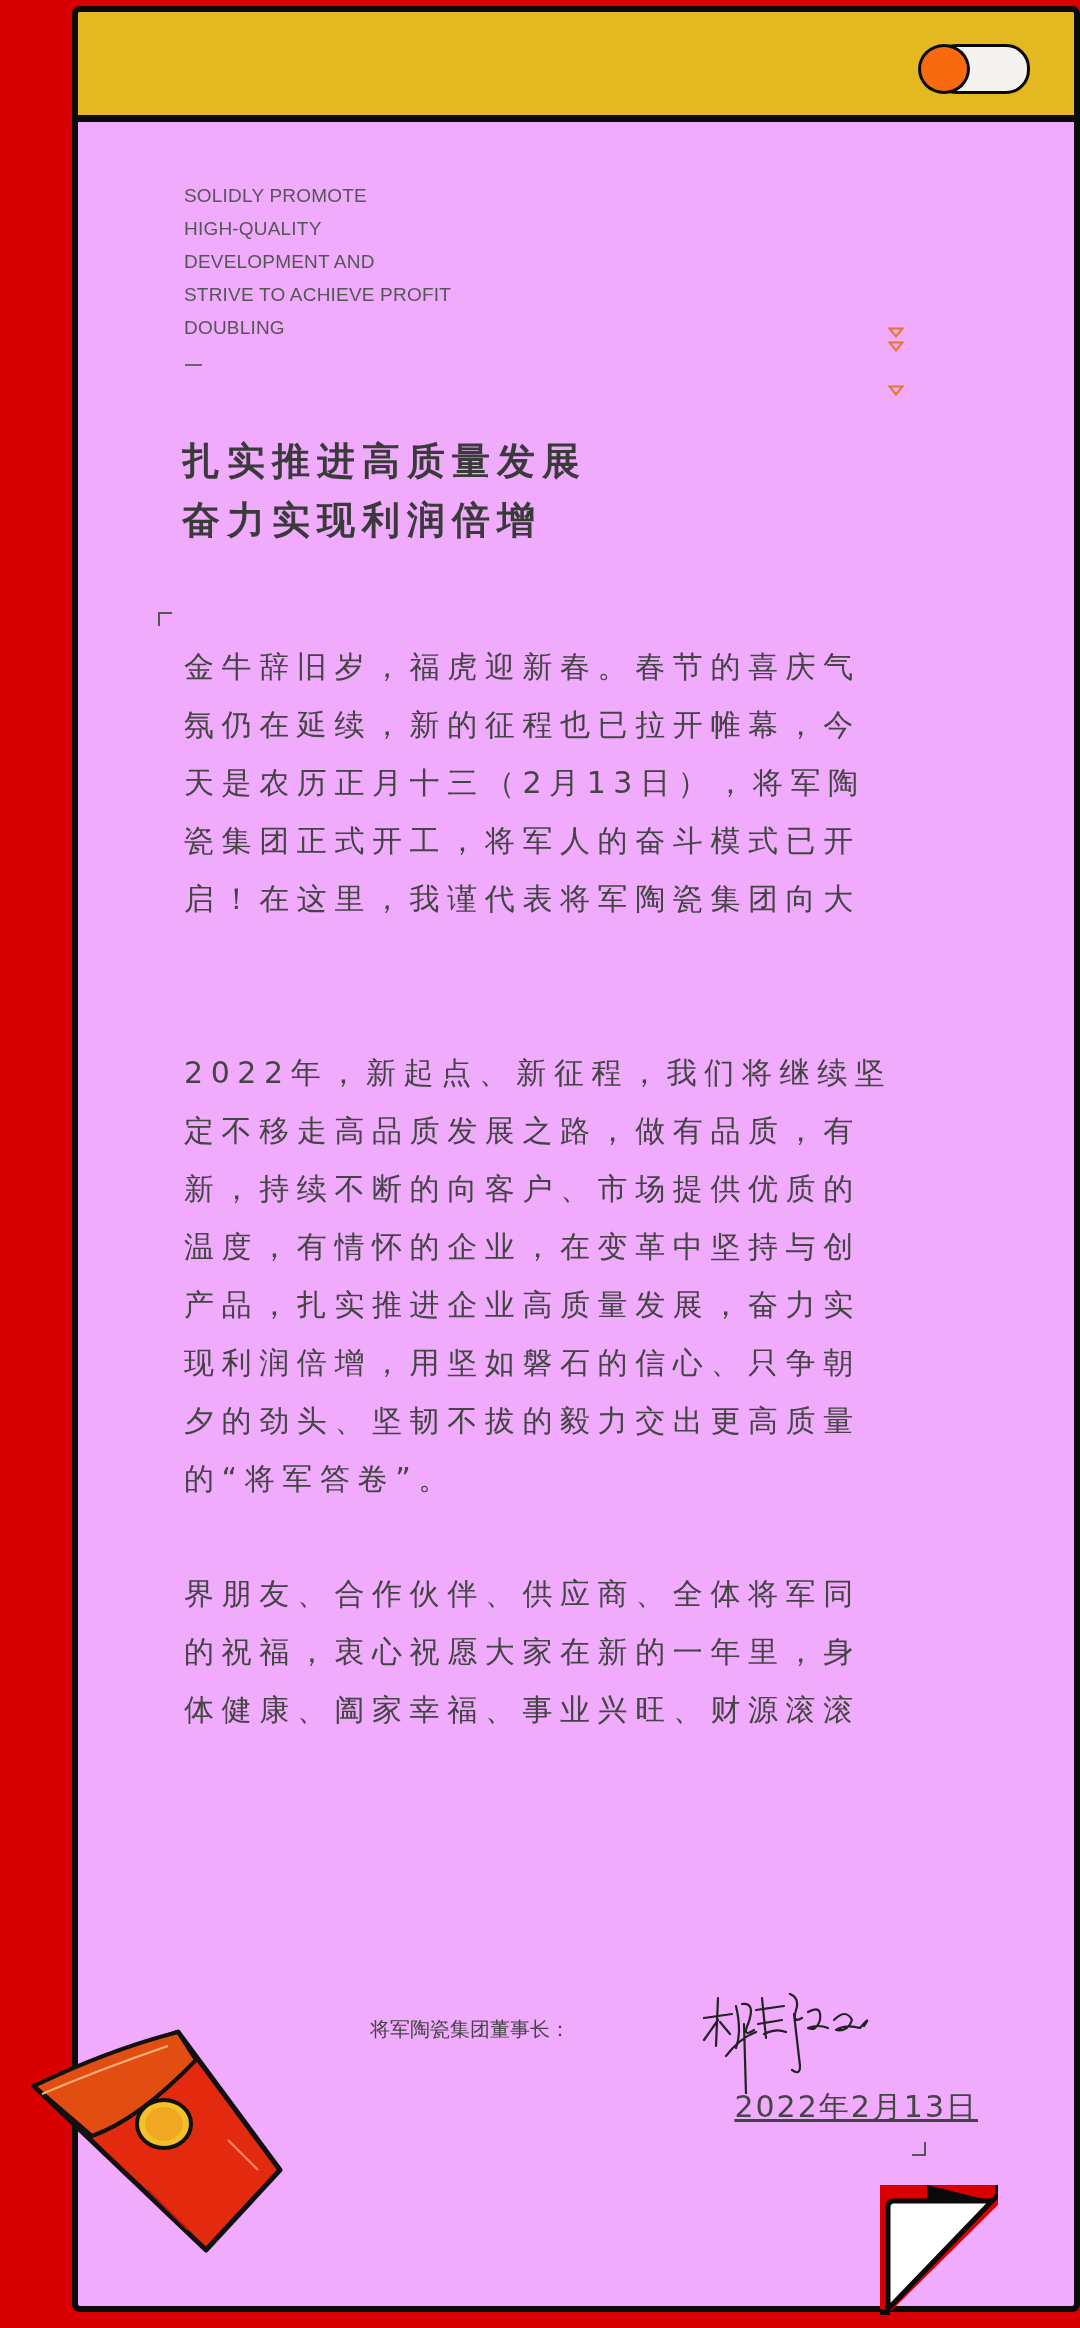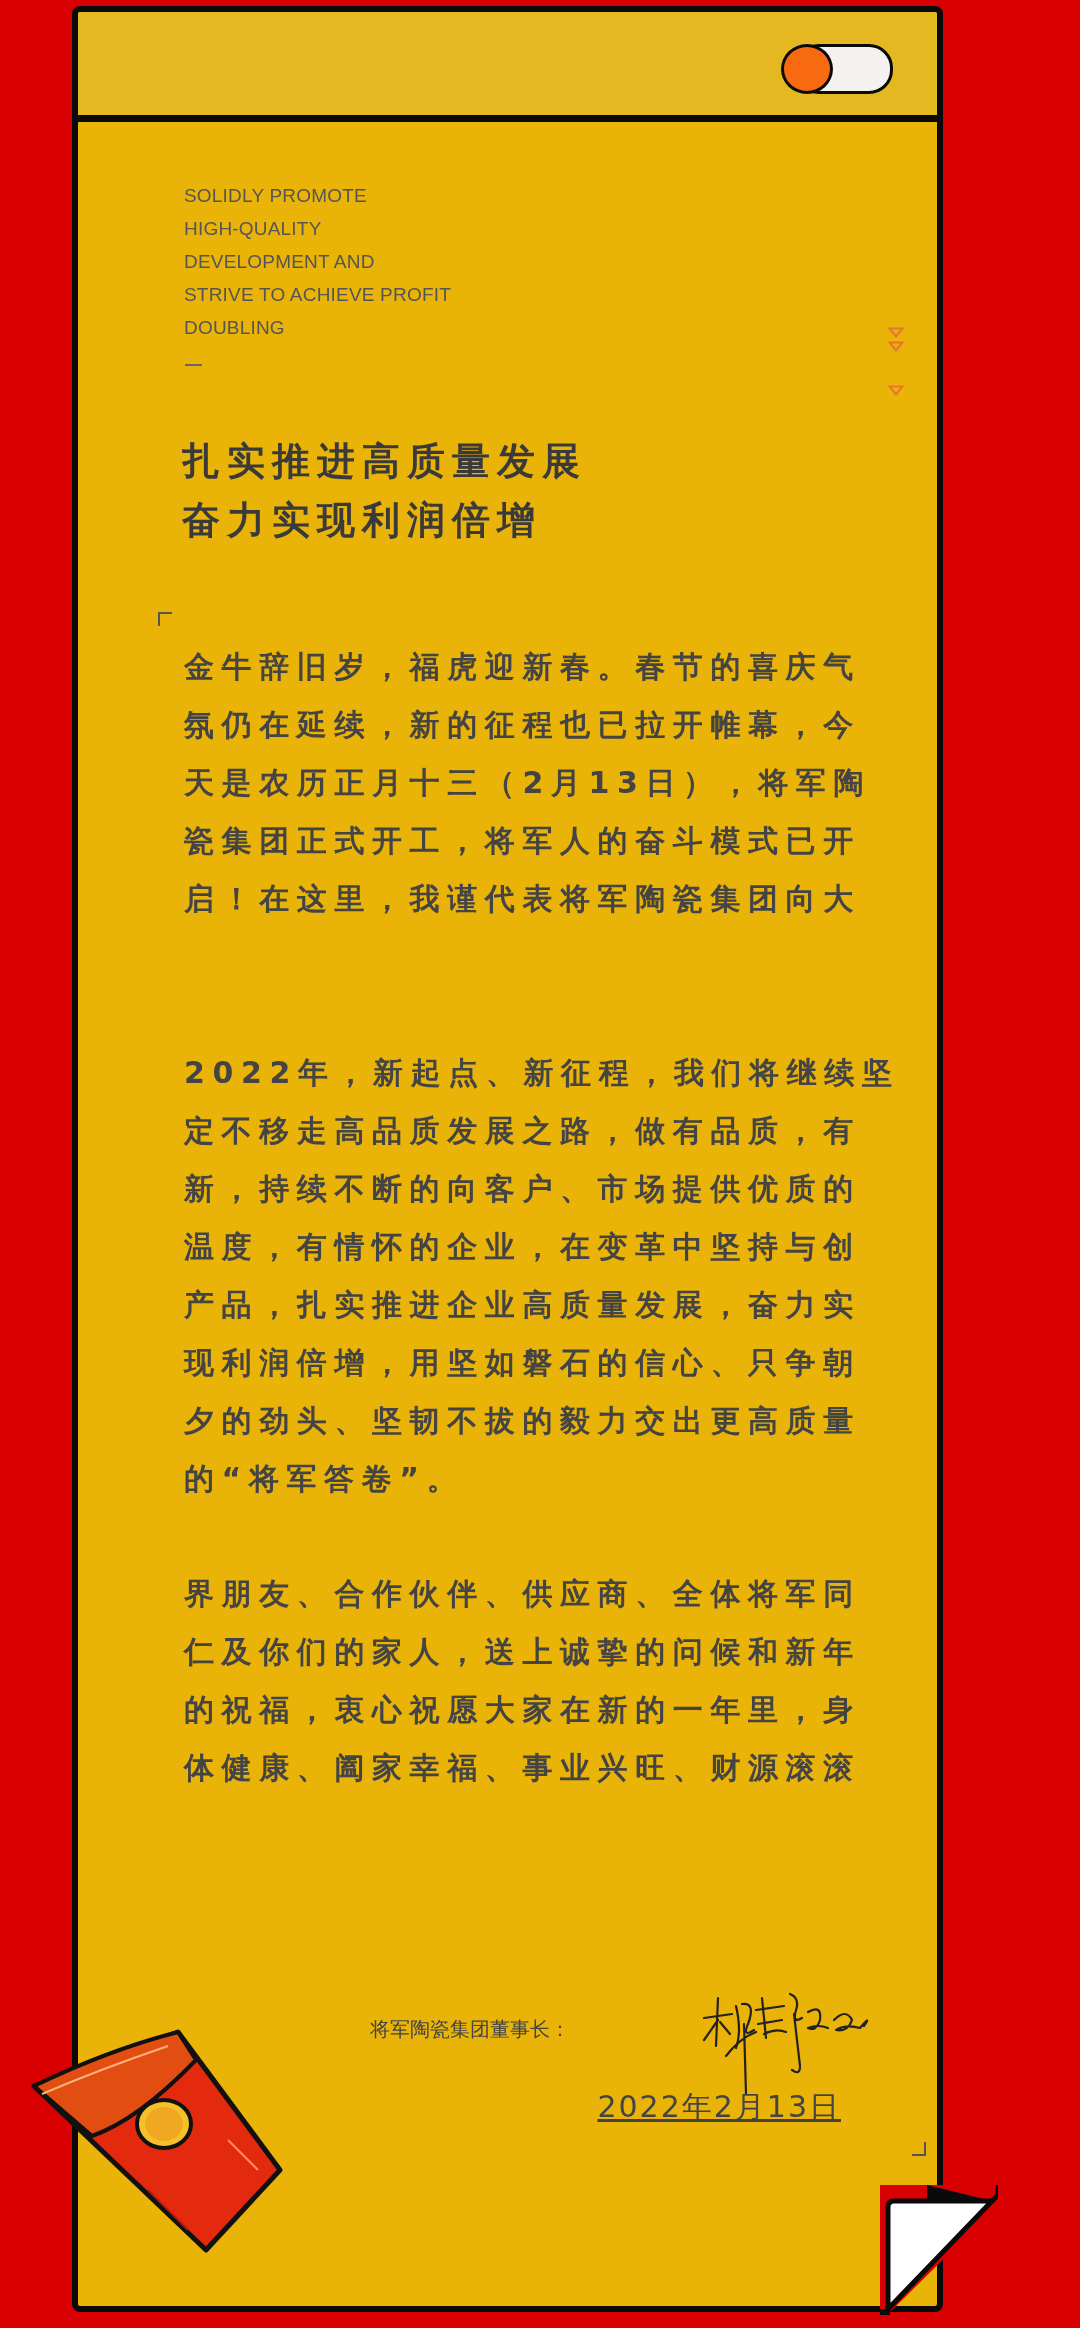--- a/index.html
+++ b/index.html
@@ -2,22 +2,22 @@
 <html><head>
   <meta charset="utf-8">
   <style>
     html, body { margin: 0; padding: 0; }
     body {
       width: 1080px; height: 2328px; position: relative; overflow: hidden;
       background: #D80000;
       font-family: "DejaVu Sans", "Liberation Sans", sans-serif;
     }
     .card {
-      position: absolute; left: 72px; top: 6px; width: 871px; height: 2306px;
-      box-sizing: border-box; background: #eab308;
+      position: absolute; left: 72px; top: 6px; width: 1008px; height: 2306px;
+      box-sizing: border-box; background: #f0abfc;
       border: 6px solid #0a0a0a; border-radius: 8px; overflow: hidden;
     }
     .header {
       position: absolute; left: 0; top: 0; right: 0; height: 103px;
       background: #E4B820; border-bottom: 7px solid #0a0a0a;
     }
     .toggle {
       position: absolute; right: 48px; top: 32px; width: 108px; height: 48px;
     }
     .toggle .track {
@@ -50,21 +50,21 @@
       border-left: 2px solid #555; border-top: 2px solid #555;
     }
     .corner-br {
       position: absolute; left: 834px; top: 2130px; width: 12px; height: 12px;
       border-right: 2px solid #555; border-bottom: 2px solid #555;
     }
     .para {
       position: absolute; left: 106px; width: 720px;
       font-size: 30px; line-height: 58px; color: #444; letter-spacing: 7.6px;
     }
-    .para div { white-space: nowrap; font-weight: bold; }
+    .para div { white-space: nowrap; }
     .p1 { top: 626px; }
     .p2 { top: 1032px; }
     .p3 { top: 1553px; }
     .sign-row {
       position: absolute; left: 292px; top: 1988px;
       font-size: 20px; color: #444; line-height: 58px; white-space: nowrap;
     }
     .signature {
       position: absolute; left: 618px; top: 1972px; width: 200px; height: 110px;
     }
@@ -136,21 +136,20 @@
     <div>新，持续不断的向客户、市场提供优质的</div>
     <div>温度，有情怀的企业，在变革中坚持与创</div>
     <div>产品，扎实推进企业高质量发展，奋力实</div>
     <div>现利润倍增，用坚如磐石的信心、只争朝</div>
     <div>夕的劲头、坚韧不拔的毅力交出更高质量</div>
     <div>的“将军答卷”。</div>
   </div>
 
   <div class="para p3">
     <div>界朋友、合作伙伴、供应商、全体将军同</div>
-    <div>仁及你们的家人，送上诚挚的问候和新年</div>
     <div>的祝福，衷心祝愿大家在新的一年里，身</div>
     <div>体健康、阖家幸福、事业兴旺、财源滚滚</div>
   </div>
 
   <div class="sign-row">将军陶瓷集团董事长：</div>
   <div class="signature" title="柳朝阳">
     <svg width="200" height="110" viewBox="0 0 200 110" fill="none" stroke="#222" stroke-width="2.2" stroke-linecap="round" stroke-linejoin="round">
       <path d="M8 34 L36 30 M22 14 L20 62 M22 36 L8 56 M24 38 L34 50"></path>
       <path d="M40 22 Q46 48 40 64 M46 20 Q60 18 52 40 Q46 54 58 46"></path>
       <path d="M30 72 Q44 54 60 48 M48 40 L50 110"></path>

